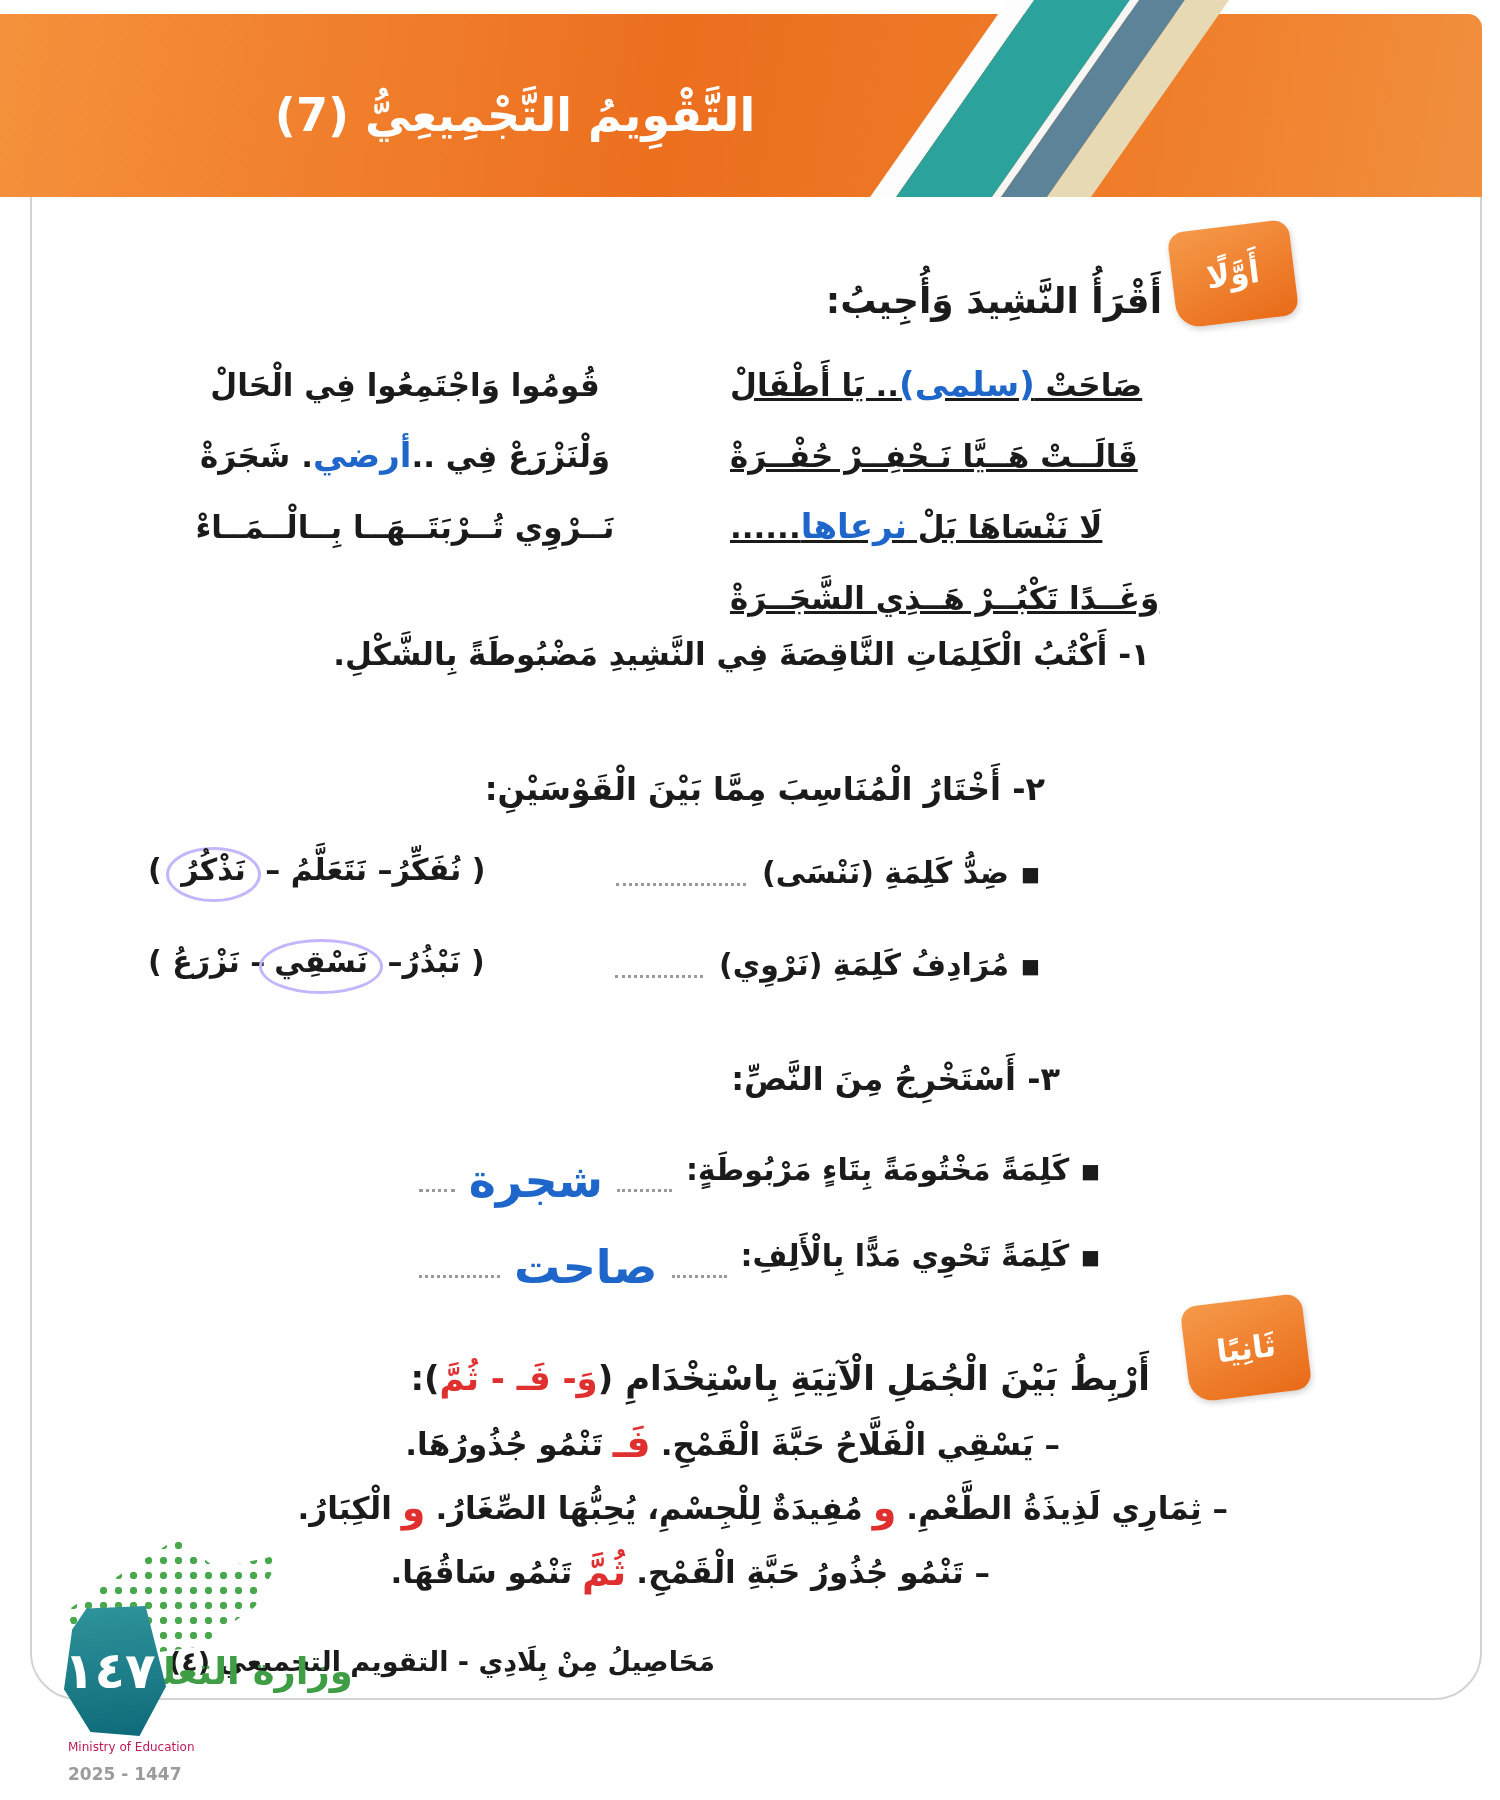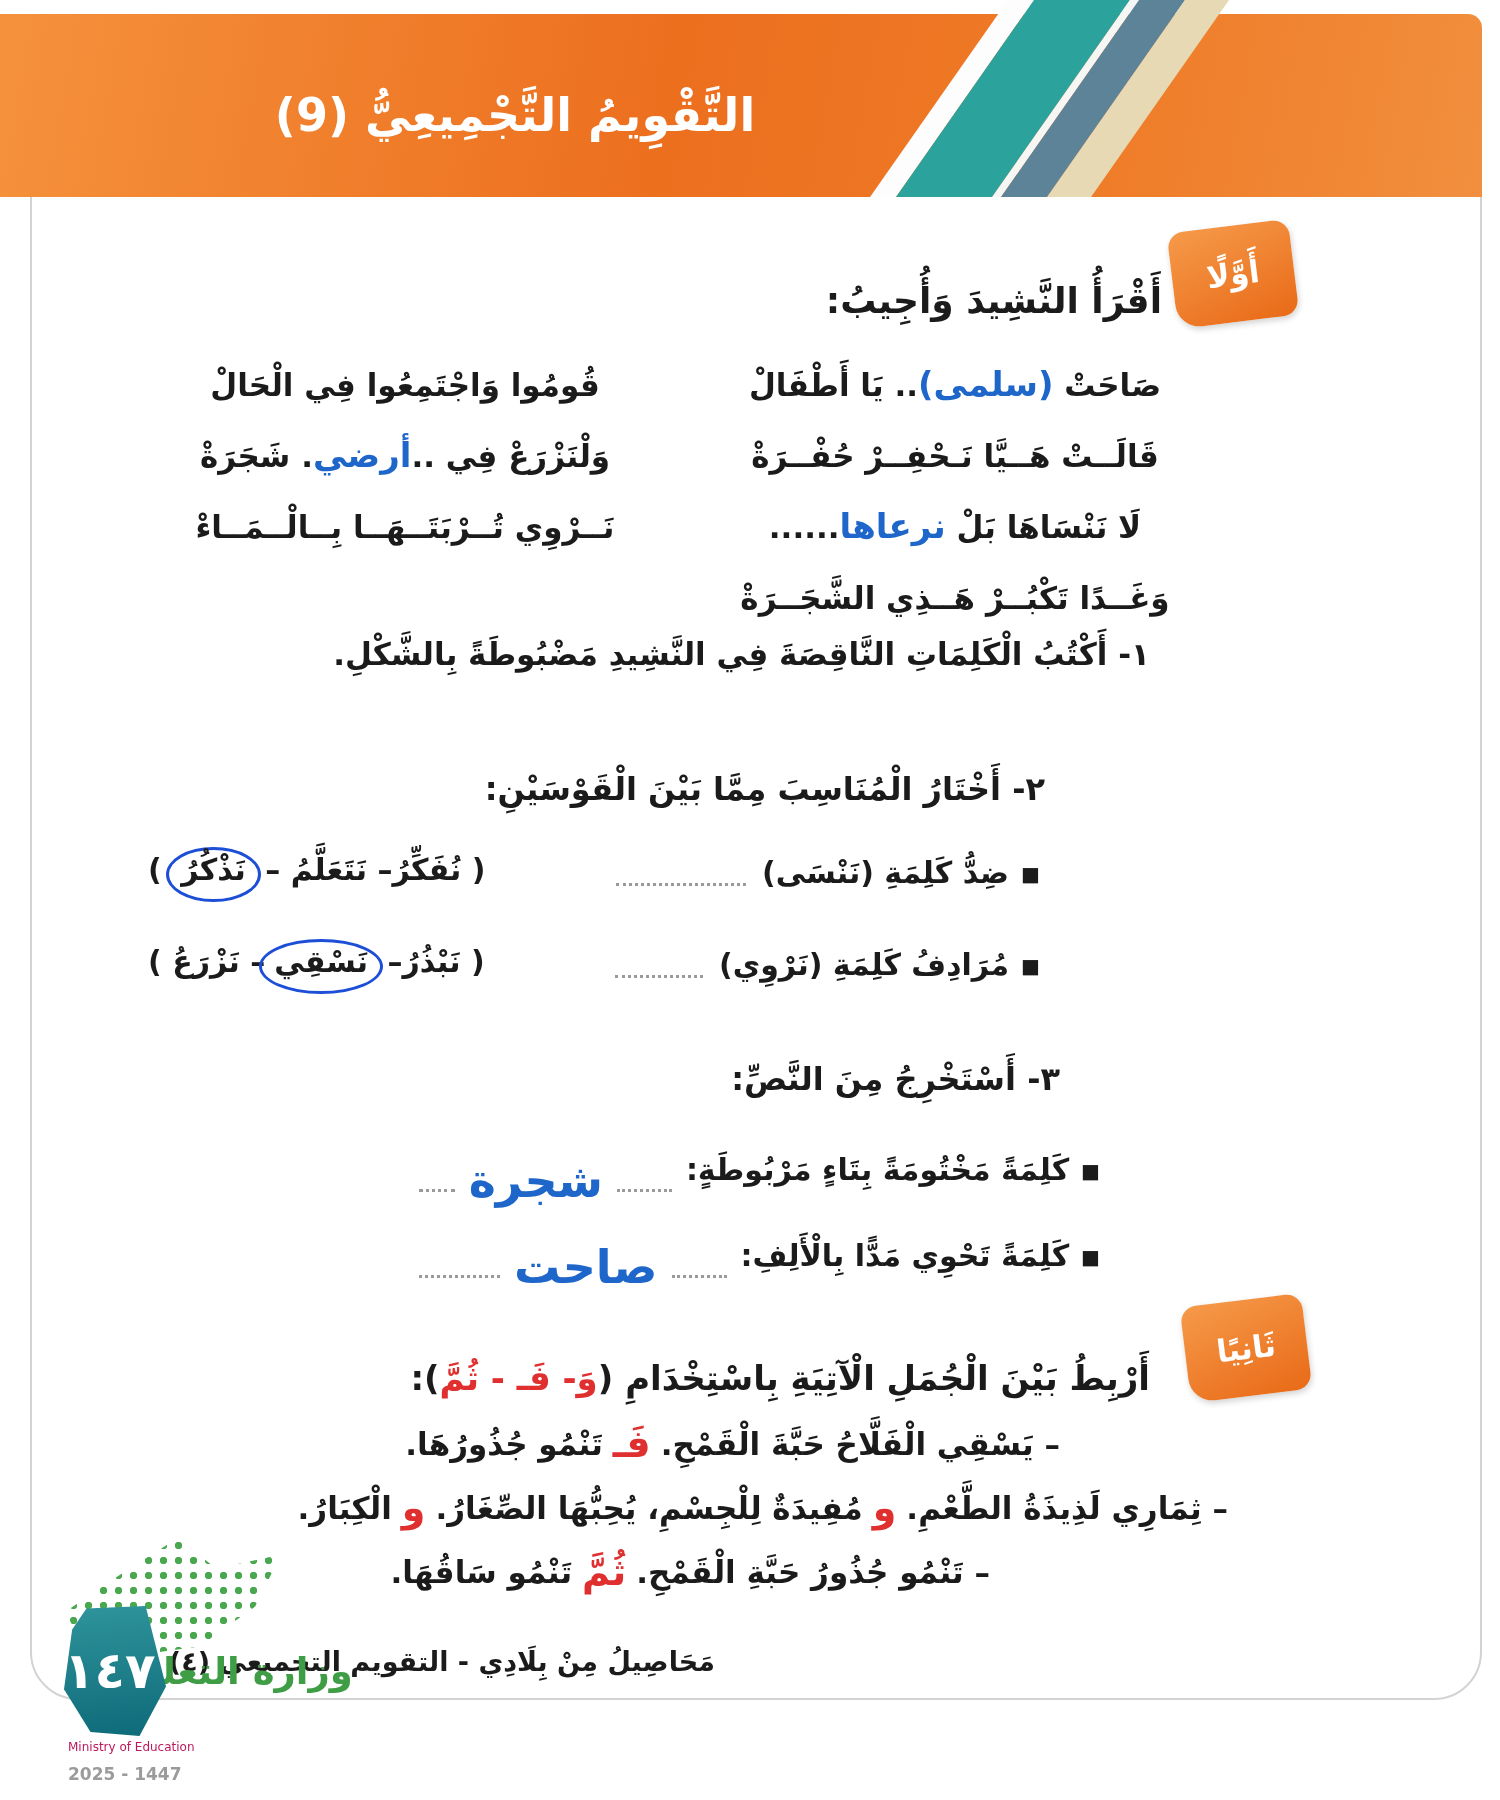--- a/index.html
+++ b/index.html
@@ -36,35 +36,35 @@
 
   .h1 { position:absolute; right:338px; top:280px; font-size:36px; font-weight:700; z-index:2; }
   .h2 { position:absolute; right:350px; top:1358px; font-size:34px; font-weight:700; z-index:2; }
   .conn-head { color:#e02f2f; }
 
   
   .poem { position:absolute; left:180px; top:348px; width:1000px; z-index:2;
           font-size:31px; font-weight:700; }
   .poem-line { display:flex; justify-content:space-between; height:71px; align-items:center; }
   .hem { white-space:nowrap; }
-  .hem-r { width:45%; text-align:center; }
+  .hem-r { width:45%; text-align:left;text-decoration:underline; }
   .hem-l { width:45%; text-align:center; }
   .hand { color:#1e66c9; font-size:34px; }
 
   .q1 { position:absolute; right:350px; top:636px; font-size:31px; font-weight:700; z-index:2; }
   .q2-head { position:absolute; right:455px; top:770px; font-size:32px; font-weight:700; z-index:2; }
 
   .q2-rows { position:absolute; left:148px; top:826px; width:892px; font-size:30px; font-weight:700; z-index:2; }
   .q2-row { display:flex; align-items:center; height:92px; }
   .q-label { white-space:nowrap; }
   .bullet { font-size:20px; vertical-align:middle; margin-inline-end:12px; }
   .q2-dots { flex:1; border-bottom:3px dotted #9a9a9a; height:0; align-self:center;
              transform:translateY(12px); margin-right:16px; margin-left:130px; }
   .q-options { white-space:nowrap; }
-  .circle { display:inline-block; border:3px solid #1d4ed8; border-radius:50%;
+  .circle { display:inline-block; border:3px solid #c4b5fd; border-radius:50%;
             padding:2px 12px 12px; margin:-10px -6px; }
 
   .q3-head { position:absolute; right:440px; top:1060px; font-size:32px; font-weight:700; z-index:2; }
   .q3-rows { position:absolute; right:400px; top:1126px; width:695px; font-size:30px; font-weight:700; z-index:2; }
   .q3-row { display:flex; align-items:flex-end; height:86px; }
   .q3-row .q-label { align-self:center; }
   .dots-sm   { width:55px; border-bottom:3px dotted #9a9a9a; margin:0 14px 20px; }
   .dots-fill { flex:1;     border-bottom:3px dotted #9a9a9a; margin:0 14px 20px; }
   .hand-big { color:#1e66c9; font-size:46px; font-weight:700; line-height:1; margin-bottom:8px; white-space:nowrap; }
 
@@ -97,21 +97,21 @@
 
 <div class="frame"></div>
 
 <div class="banner">
   <div class="banner-bg"></div>
   <div class="stripe stripe-white"></div>
   <div class="stripe stripe-teal"></div>
   <div class="stripe stripe-white2"></div>
   <div class="stripe stripe-blue"></div>
   <div class="stripe stripe-cream"></div>
-  <div class="banner-title" dir="rtl">التَّقْوِيمُ التَّجْمِيعِيُّ (9)</div>
+  <div class="banner-title" dir="rtl">التَّقْوِيمُ التَّجْمِيعِيُّ (7)</div>
 </div>
 
 <div class="badge badge1" dir="rtl">أَوَّلًا</div>
 <div class="h1" dir="rtl">أَقْرَأُ النَّشِيدَ وَأُجِيبُ:</div>
 
 <div class="poem" dir="rtl">
   <div class="poem-line">
     <div class="hem hem-r"><span>صَاحَتْ </span><span class="hand">(سلمى)</span><span>.. يَا أَطْفَالْ</span></div>
     <div class="hem hem-l"><span>قُومُوا وَاجْتَمِعُوا فِي الْحَالْ</span><span class="hand"></span><span></span></div>
   </div>

